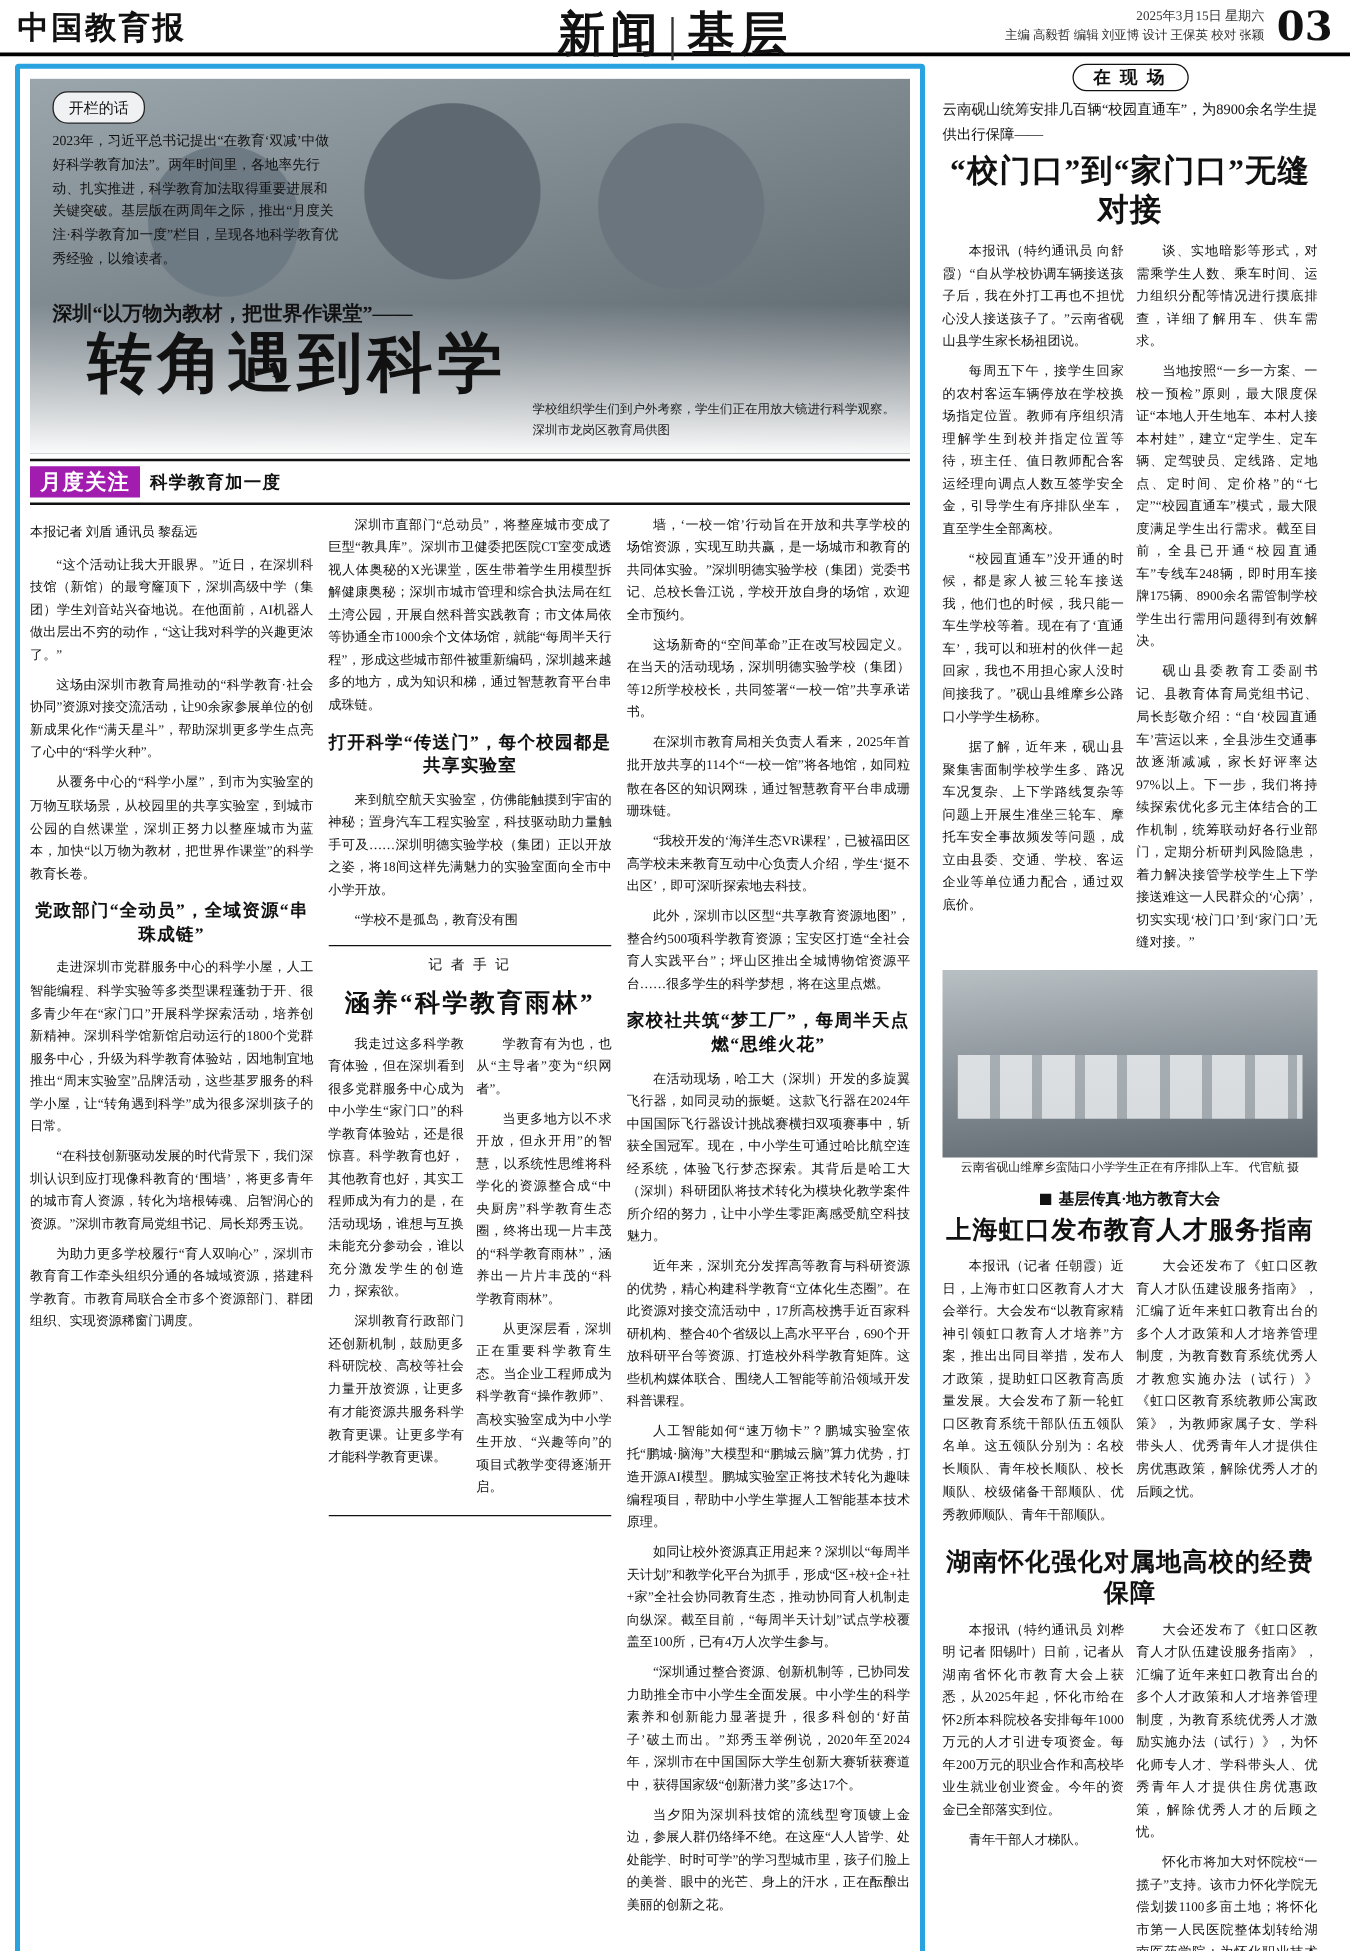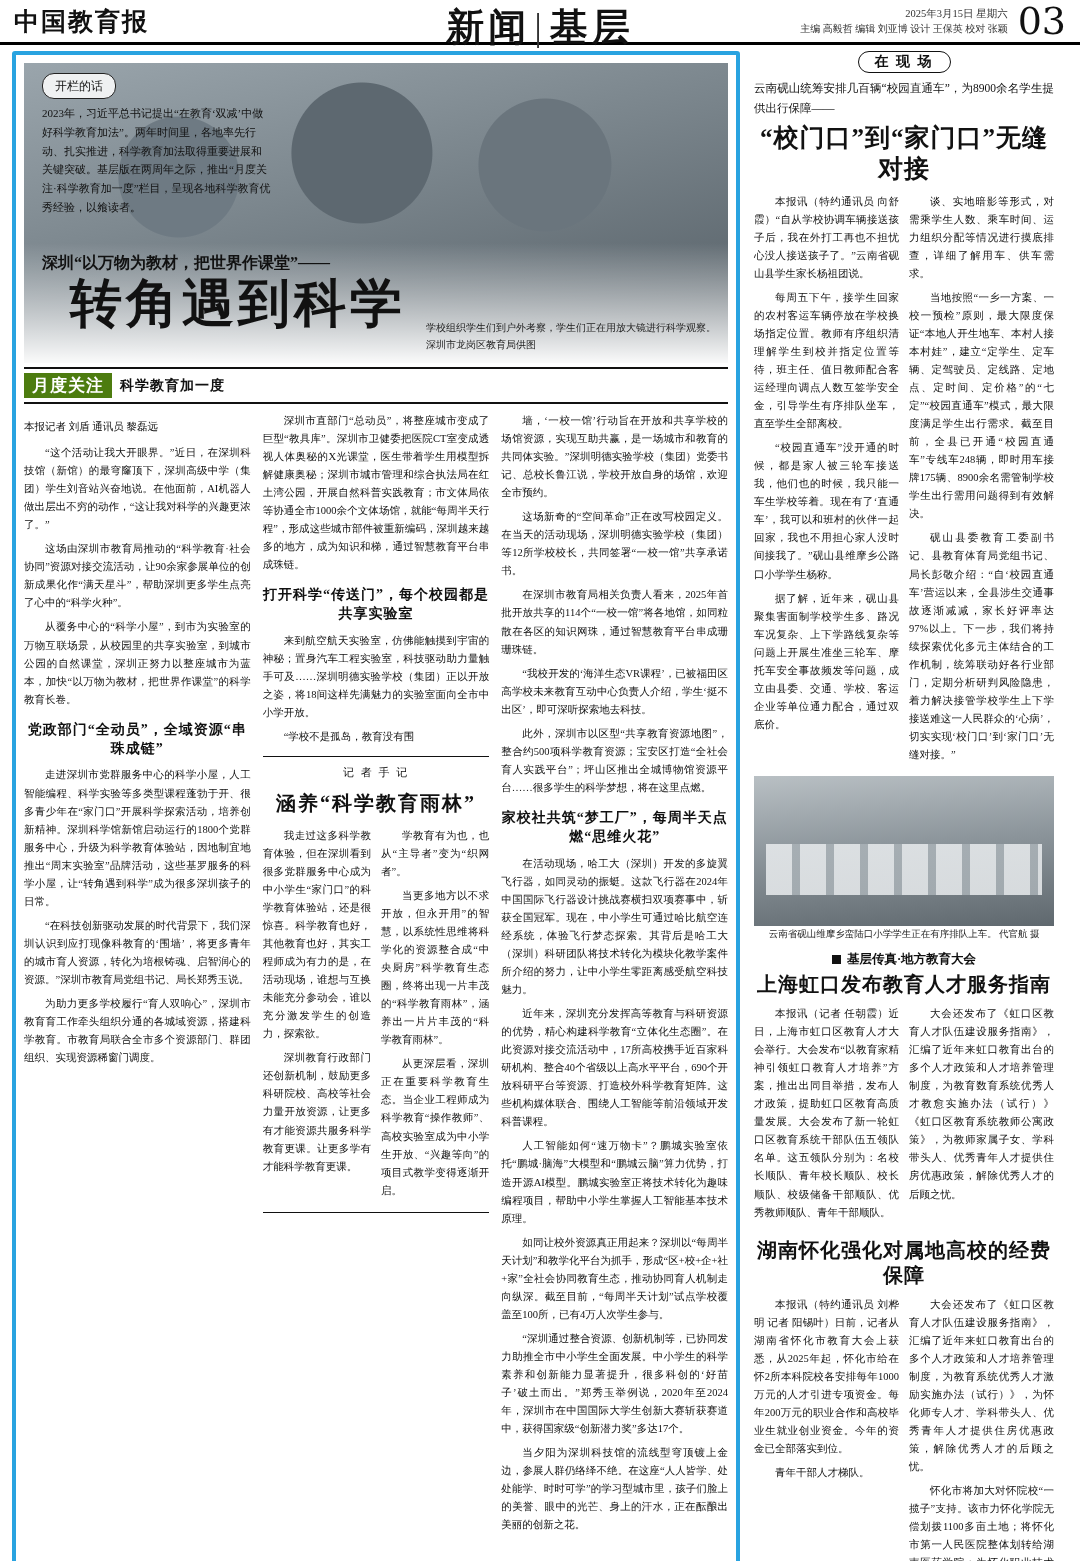--- a/index.html
+++ b/index.html
@@ -36,21 +36,21 @@
     pointer-events:none;
   }
   .mast-center .sep { font-weight:400; padding:0 4px; color:#333; }
   .mast-right {
     margin-left:auto; text-align:right; line-height:1.5;
     display:flex; align-items:center; gap:10px;
   }
   .mast-meta { font-size:10px; color:#333; }
   .mast-date { font-size:10.5px; color:#333; text-align:right; }
   .page-no {
-    font-size:38px; font-weight:normal; line-height:1;
+    font-size:32px; font-weight:bold; line-height:1;
     font-family:"DejaVu Serif", serif;
   }
   
   .sheet { padding:6px 12px 0 12px; }
   .top-area { display:flex; gap:14px; }
   .left-pack {
     width:728px;
     border:4px solid #29a3e0;
     border-radius:3px;
     padding:8px;
@@ -80,21 +80,21 @@
   .hero-top-note {
     position:absolute; top:10px; left:18px;
     font-size:11px; line-height:1.7; width:230px; color:#111;
   }
   .hero-badge {
     display:inline-block;
     border:1px solid #222; border-radius:12px;
     padding:2px 12px; font-size:12px; margin-bottom:5px;
     background:rgba(255,255,255,.85);
   }
-  .hero-title-wrap { position:absolute; left:18px; bottom:32px; }
+  .hero-title-wrap { position:absolute; left:18px; bottom:44px; }
   .hero-kicker { font-size:16px; font-weight:bold; margin-bottom:2px; }
   .hero-title {
     font-size:52px; font-weight:bold; letter-spacing:4px;
     line-height:1.05;
     font-family:"DejaVu Serif", serif;
     margin-left:28px;
   }
   .hero-cred {
     position:absolute; right:12px; bottom:10px;
     font-size:10px; color:#222; text-align:left; line-height:1.7;
@@ -109,21 +109,21 @@
     font-size:14px; font-weight:bold; text-align:center;
     margin:12px 0 8px 0; letter-spacing:1px; line-height:1.35;
   }
   .banner-brand {
     display:flex; align-items:center; gap:8px;
     border-top:2px solid #111; border-bottom:2px solid #111;
     padding:4px 0; margin:4px 0 8px 0;
   }
   .brand-tag {
     font-size:17px; font-weight:bold; letter-spacing:1px;
-    background:#4d7c0f; color:#fff; padding:1px 8px;
+    background:#a21caf; color:#fff; padding:1px 8px;
   }
   .brand-sub { font-size:14px; font-weight:bold; letter-spacing:1px; }
   .notebox {
     border-top:1px solid #111; border-bottom:1px solid #111;
     margin-top:10px; padding:6px 0;
   }
   .note-label { font-size:11px; text-align:center; letter-spacing:2px; margin-bottom:4px;}
   .note-title { font-size:20px; font-weight:bold; text-align:center; letter-spacing:2px; margin-bottom:6px;}
   
   .tag-round {

